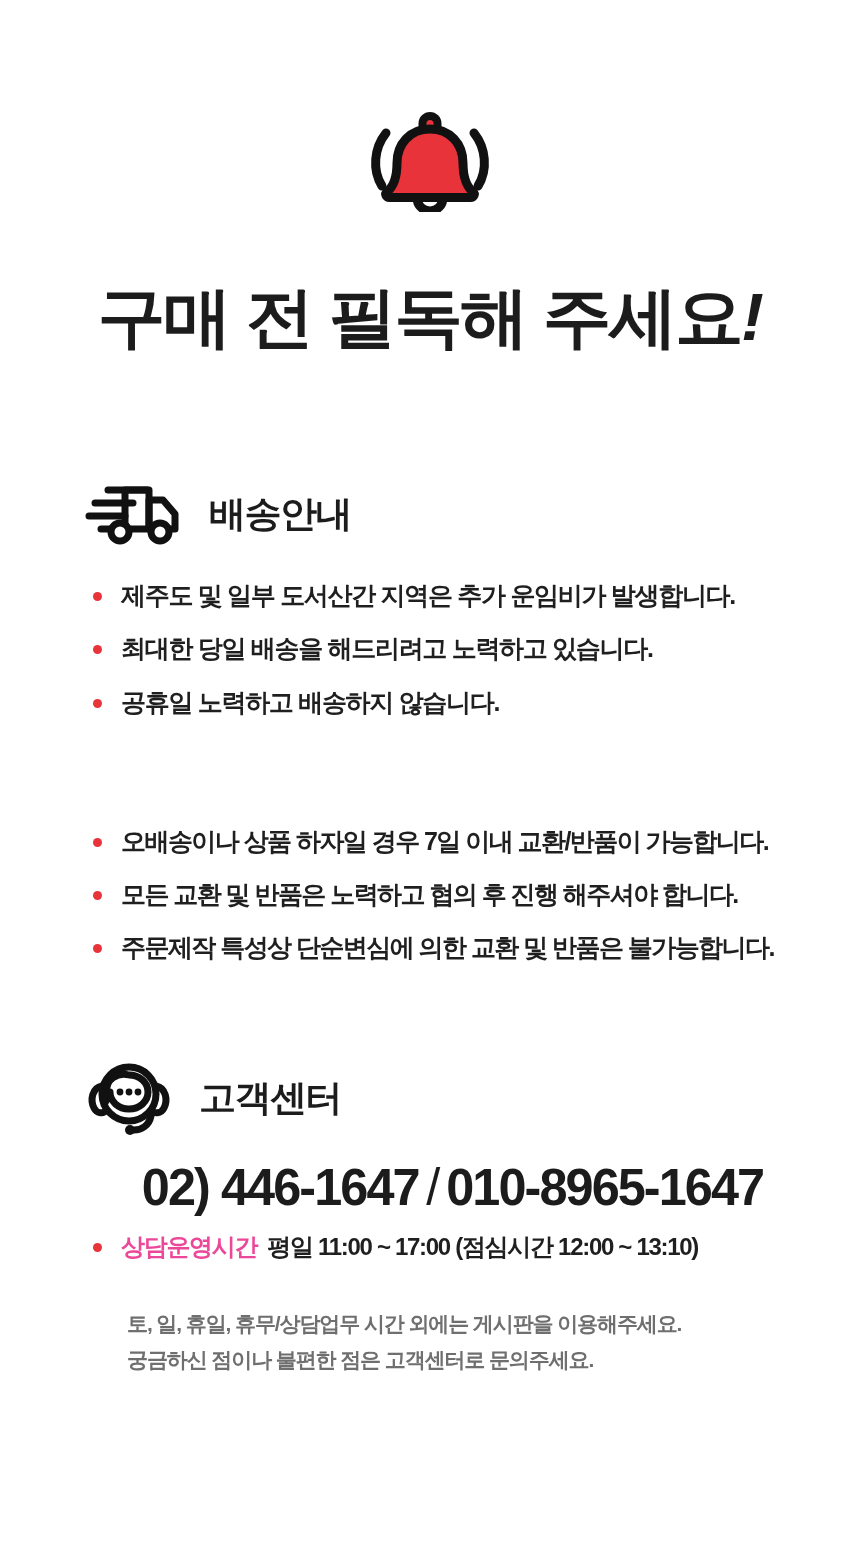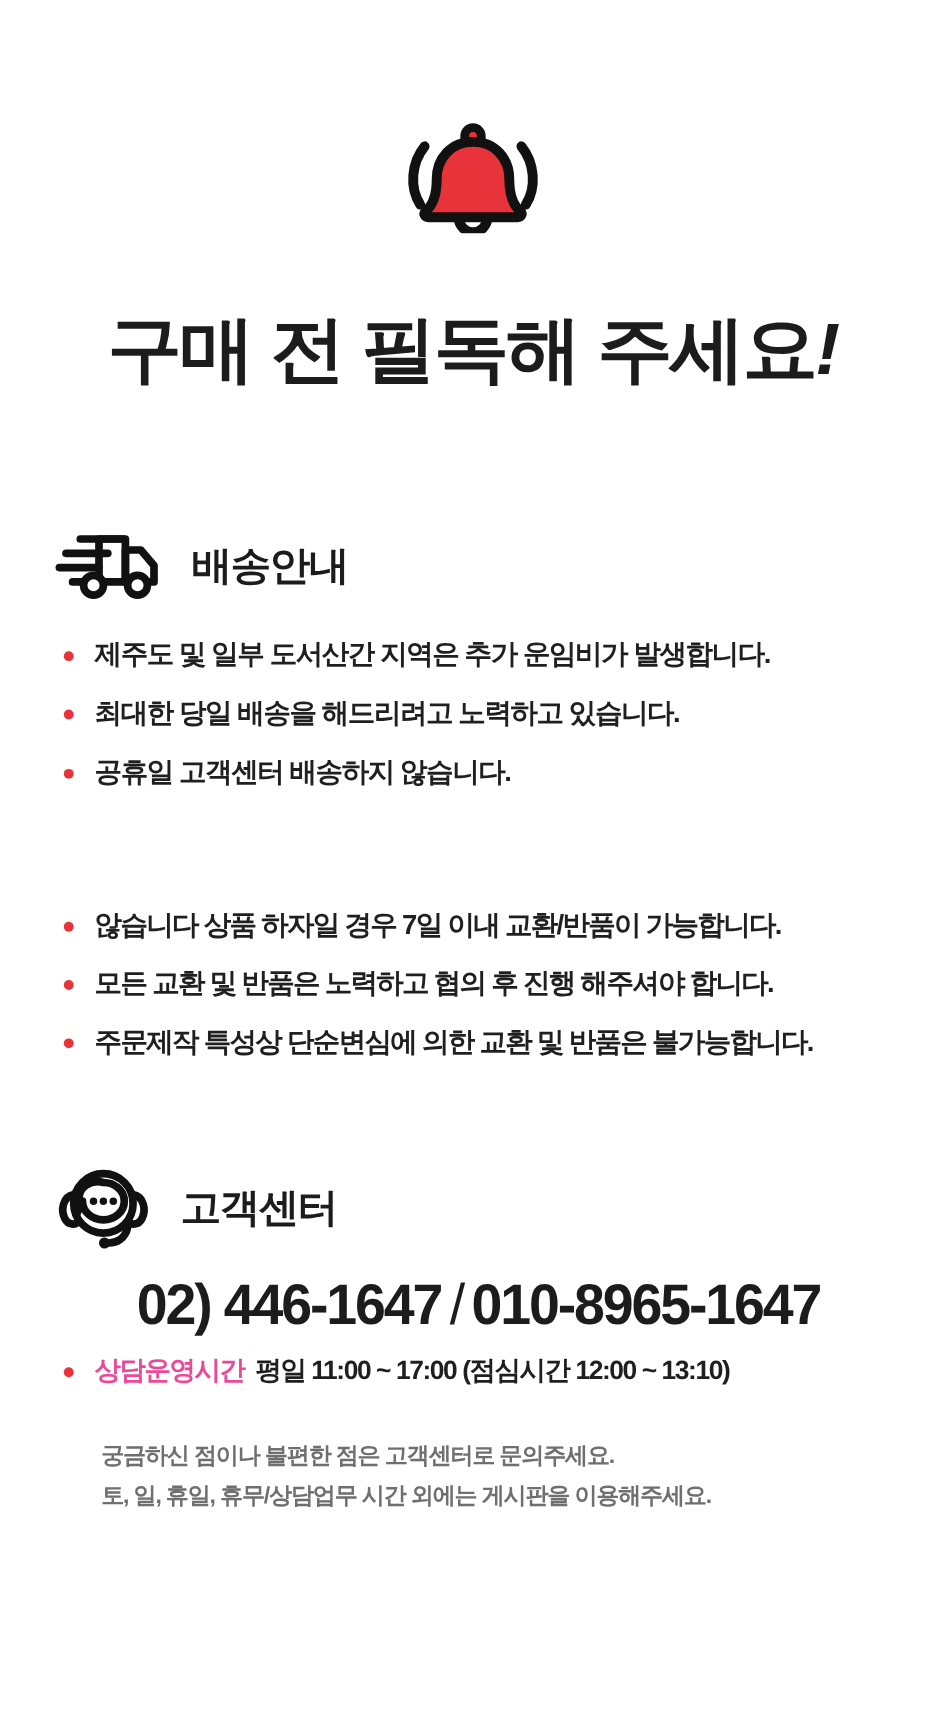--- a/index.html
+++ b/index.html
@@ -47,21 +47,21 @@
     transform: scaleX(1.04);
   }
   .page-title .bang {
     font-style: italic;
     font-weight: 900;
     letter-spacing: -1px;
   }
 
   
   .section {
-    padding-left: 50px;
+    padding-left: 85px;
     padding-right: 40px;
   }
   .sec-delivery { margin-top: 128px; }
   .sec-exchange { margin-top: 108px; }
   .sec-support  { margin-top: 98px; }
 
   .sec-head {
     display: flex;
     align-items: center;
     gap: 26px;
@@ -218,28 +218,28 @@
           <circle cx="35" cy="49" r="9" fill="#ffffff" stroke="#111111" stroke-width="7"></circle>
           <circle cx="75" cy="49" r="9" fill="#ffffff" stroke="#111111" stroke-width="7"></circle>
         </svg>
       </span>
       <span class="sec-title">배송안내</span>
     </div>
 
     <ul class="bullets">
       <li><span class="dot"></span><span>제주도 및 일부 도서산간 지역은 추가 운임비가 발생합니다.</span></li>
       <li><span class="dot"></span><span>최대한 당일 배송을 해드리려고 노력하고 있습니다.</span></li>
-      <li><span class="dot"></span><span>공휴일 고객센터 배송하지 않습니다.</span></li>
+      <li><span class="dot"></span><span>공휴일 노력하고 배송하지 않습니다.</span></li>
     </ul>
   </section>
 
   <section class="section sec-exchange">
 
     <ul class="bullets tight">
-      <li><span class="dot"></span><span>않습니다 상품 하자일 경우 7일 이내 교환/반품이 가능합니다.</span></li>
+      <li><span class="dot"></span><span>오배송이나 상품 하자일 경우 7일 이내 교환/반품이 가능합니다.</span></li>
       <li><span class="dot"></span><span>모든 교환 및 반품은 노력하고 협의 후 진행 해주셔야 합니다.</span></li>
       <li><span class="dot"></span><span>주문제작 특성상 단순변심에 의한 교환 및 반품은 불가능합니다.</span></li>
     </ul>
   </section>
 
   <section class="section sec-support">
     <div class="sec-head">
       <span class="sec-icon head">
         <svg viewBox="0 0 88 76" width="88" height="76" aria-hidden="true">
 
@@ -260,18 +260,18 @@
       <span class="sec-title">고객센터</span>
     </div>
 
     <div class="phone-line"><span>02) 446-1647</span><span class="slash">/</span><span>010-8965-1647</span></div>
 
     <ul class="hours">
       <li><span class="dot"></span><span class="label">상담운영시간</span><span>평일 11:00 ~ 17:00 (점심시간 12:00 ~ 13:10)</span></li>
     </ul>
 
     <div class="footnote">
+      <div>토, 일, 휴일, 휴무/상담업무 시간 외에는 게시판을 이용해주세요.</div>
       <div>궁금하신 점이나 불편한 점은 고객센터로 문의주세요.</div>
-      <div>토, 일, 휴일, 휴무/상담업무 시간 외에는 게시판을 이용해주세요.</div>
     </div>
   </section>
 
 </div>
 
 </body></html>

